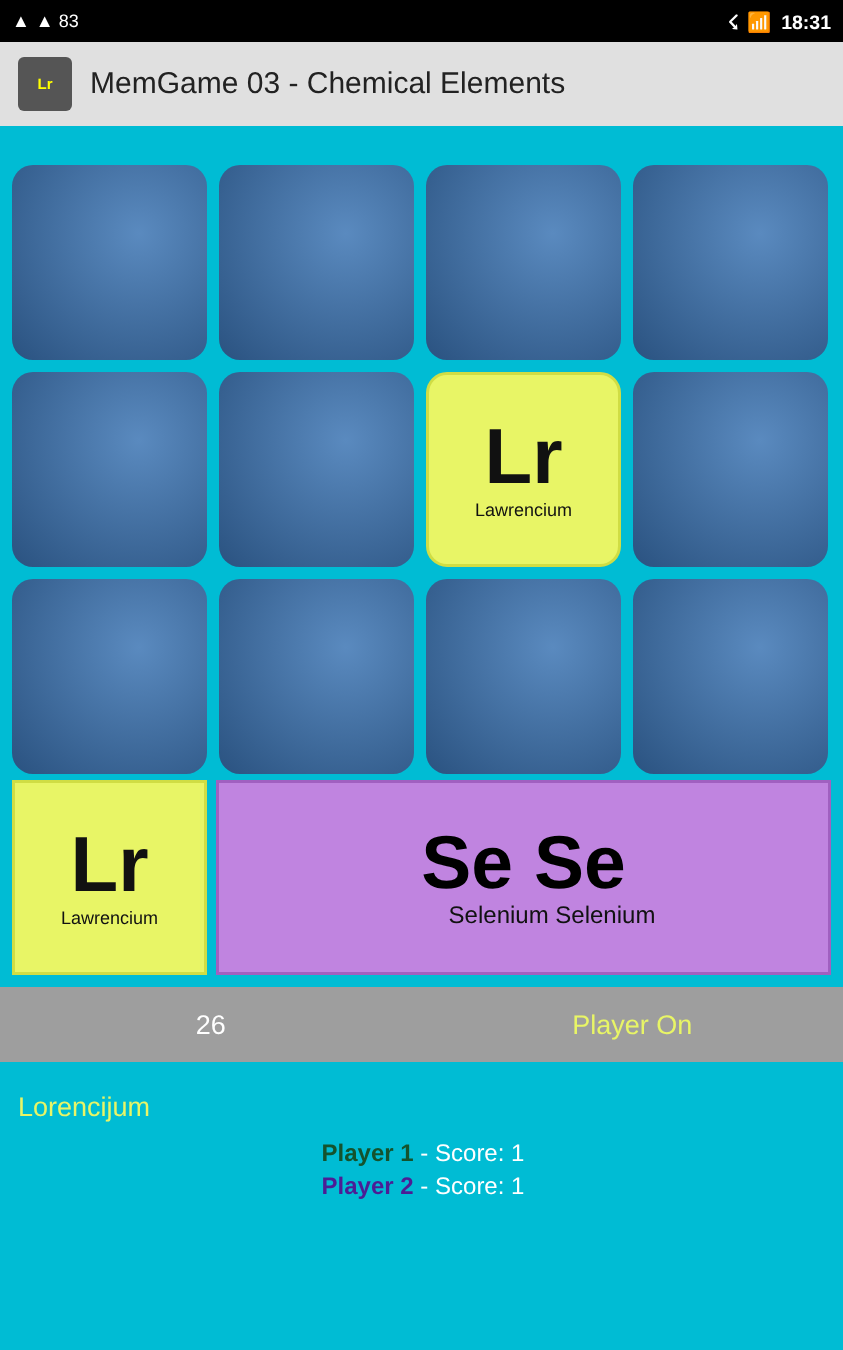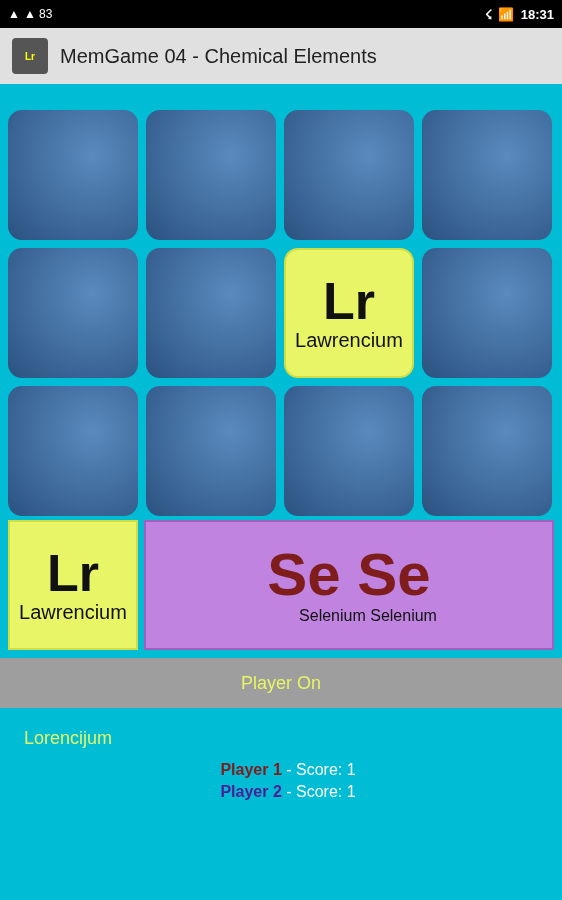--- a/index.html
+++ b/index.html
@@ -103,21 +103,21 @@
     }
 
     .card-symbol {
       font-size: 52px;
       font-weight: bold;
       color: #111;
       line-height: 1;
     }
 
     .card-name {
-      font-size: 20px;
+      font-size: 12px;
       color: #111;
       margin-top: 2px;
     }
 
     
     .control-bar {
       width: 562px;
       height: 50px;
       background: #9e9e9e;
       display: flex;
@@ -145,21 +145,21 @@
       justify-content: center;
       font-size: 18px;
       color: #fff;
       background: #9e9e9e;
     }
 
     
     .info-area {
       width: 562px;
       background: #00bcd4;
-      padding: 20px 10px 10px 24px;
+      padding: 20px 10px 10px 12px;
       min-height: 150px;
     }
 
     .element-display {
       font-size: 18px;
       color: #e8f566;
       margin-bottom: 8px;
     }
 
     .player-scores {
@@ -167,21 +167,21 @@
       flex-direction: column;
       align-items: center;
       margin-top: 10px;
     }
 
     .score-line {
       font-size: 16px;
       margin: 2px 0;
     }
 
-    .player1-label { color: #7f1d1d; font-weight: bold; }
+    .player1-label { color: #14532d; font-weight: bold; }
     .player2-label { color: #4c1d95; font-weight: bold; }
     .score-value { color: #fff; }
 
   </style>
 </head>
 <body>
 
 <div class="status-bar">
   <div class="status-left">
     <span>▲</span>
@@ -191,21 +191,21 @@
     <span>☇</span>
     <span>📶</span>
     <span>18:31</span>
   </div>
 </div>
 
 <div class="title-bar">
   <div class="app-icon">
     <span>Lr</span>
   </div>
-  <span class="title-text">MemGame 04 - Chemical Elements</span>
+  <span class="title-text">MemGame 03 - Chemical Elements</span>
 </div>
 
 <div class="blue-banner"></div>
 
 <div class="game-board">
 
   <div class="card-grid">
     <div class="card card-face-down"></div>
     <div class="card card-face-down"></div>
     <div class="card card-face-down"></div>
@@ -228,28 +228,29 @@
     <div class="card card-face-down"></div>
     <div class="card card-face-down"></div>
   </div>
 
   <div style="display:flex; gap:6px; padding:0 4px 4px 4px;">
     <div class="card card-face-up-yellow" style="width:130px; height:130px; flex-shrink:0; border-radius:0; display:flex; flex-direction:column; align-items:center; justify-content:center;">
       <span class="card-symbol">Lr</span>
       <span class="card-name">Lawrencium</span>
     </div>
     <div class="card card-face-up-purple" style="flex:1; height:130px; border-radius:0; display:flex; flex-direction:column; align-items:center; justify-content:center;">
-      <span style="font-size:60px; font-weight:bold; color:#7f1d1d; line-height:1;">Se Se</span>
+      <span style="font-size:50px; font-weight:bold; color:#000000; line-height:1;">Se Se</span>
       <span style="font-size:16px; color:#111; margin-top:2px;margin-left:38px;">Selenium Selenium</span>
     </div>
   </div>
 
 </div>
 
 <div class="control-bar">
+  <div class="ctrl-score">26</div>
   <button class="ctrl-btn">Player On</button>
 </div>
 
 <div class="info-area">
   <div class="element-display">Lorencijum</div>
   <div class="player-scores">
     <div class="score-line">
       <span class="player1-label">Player 1</span>
       <span class="score-value"> - </span>
       <span class="score-value">Score: 1</span>

